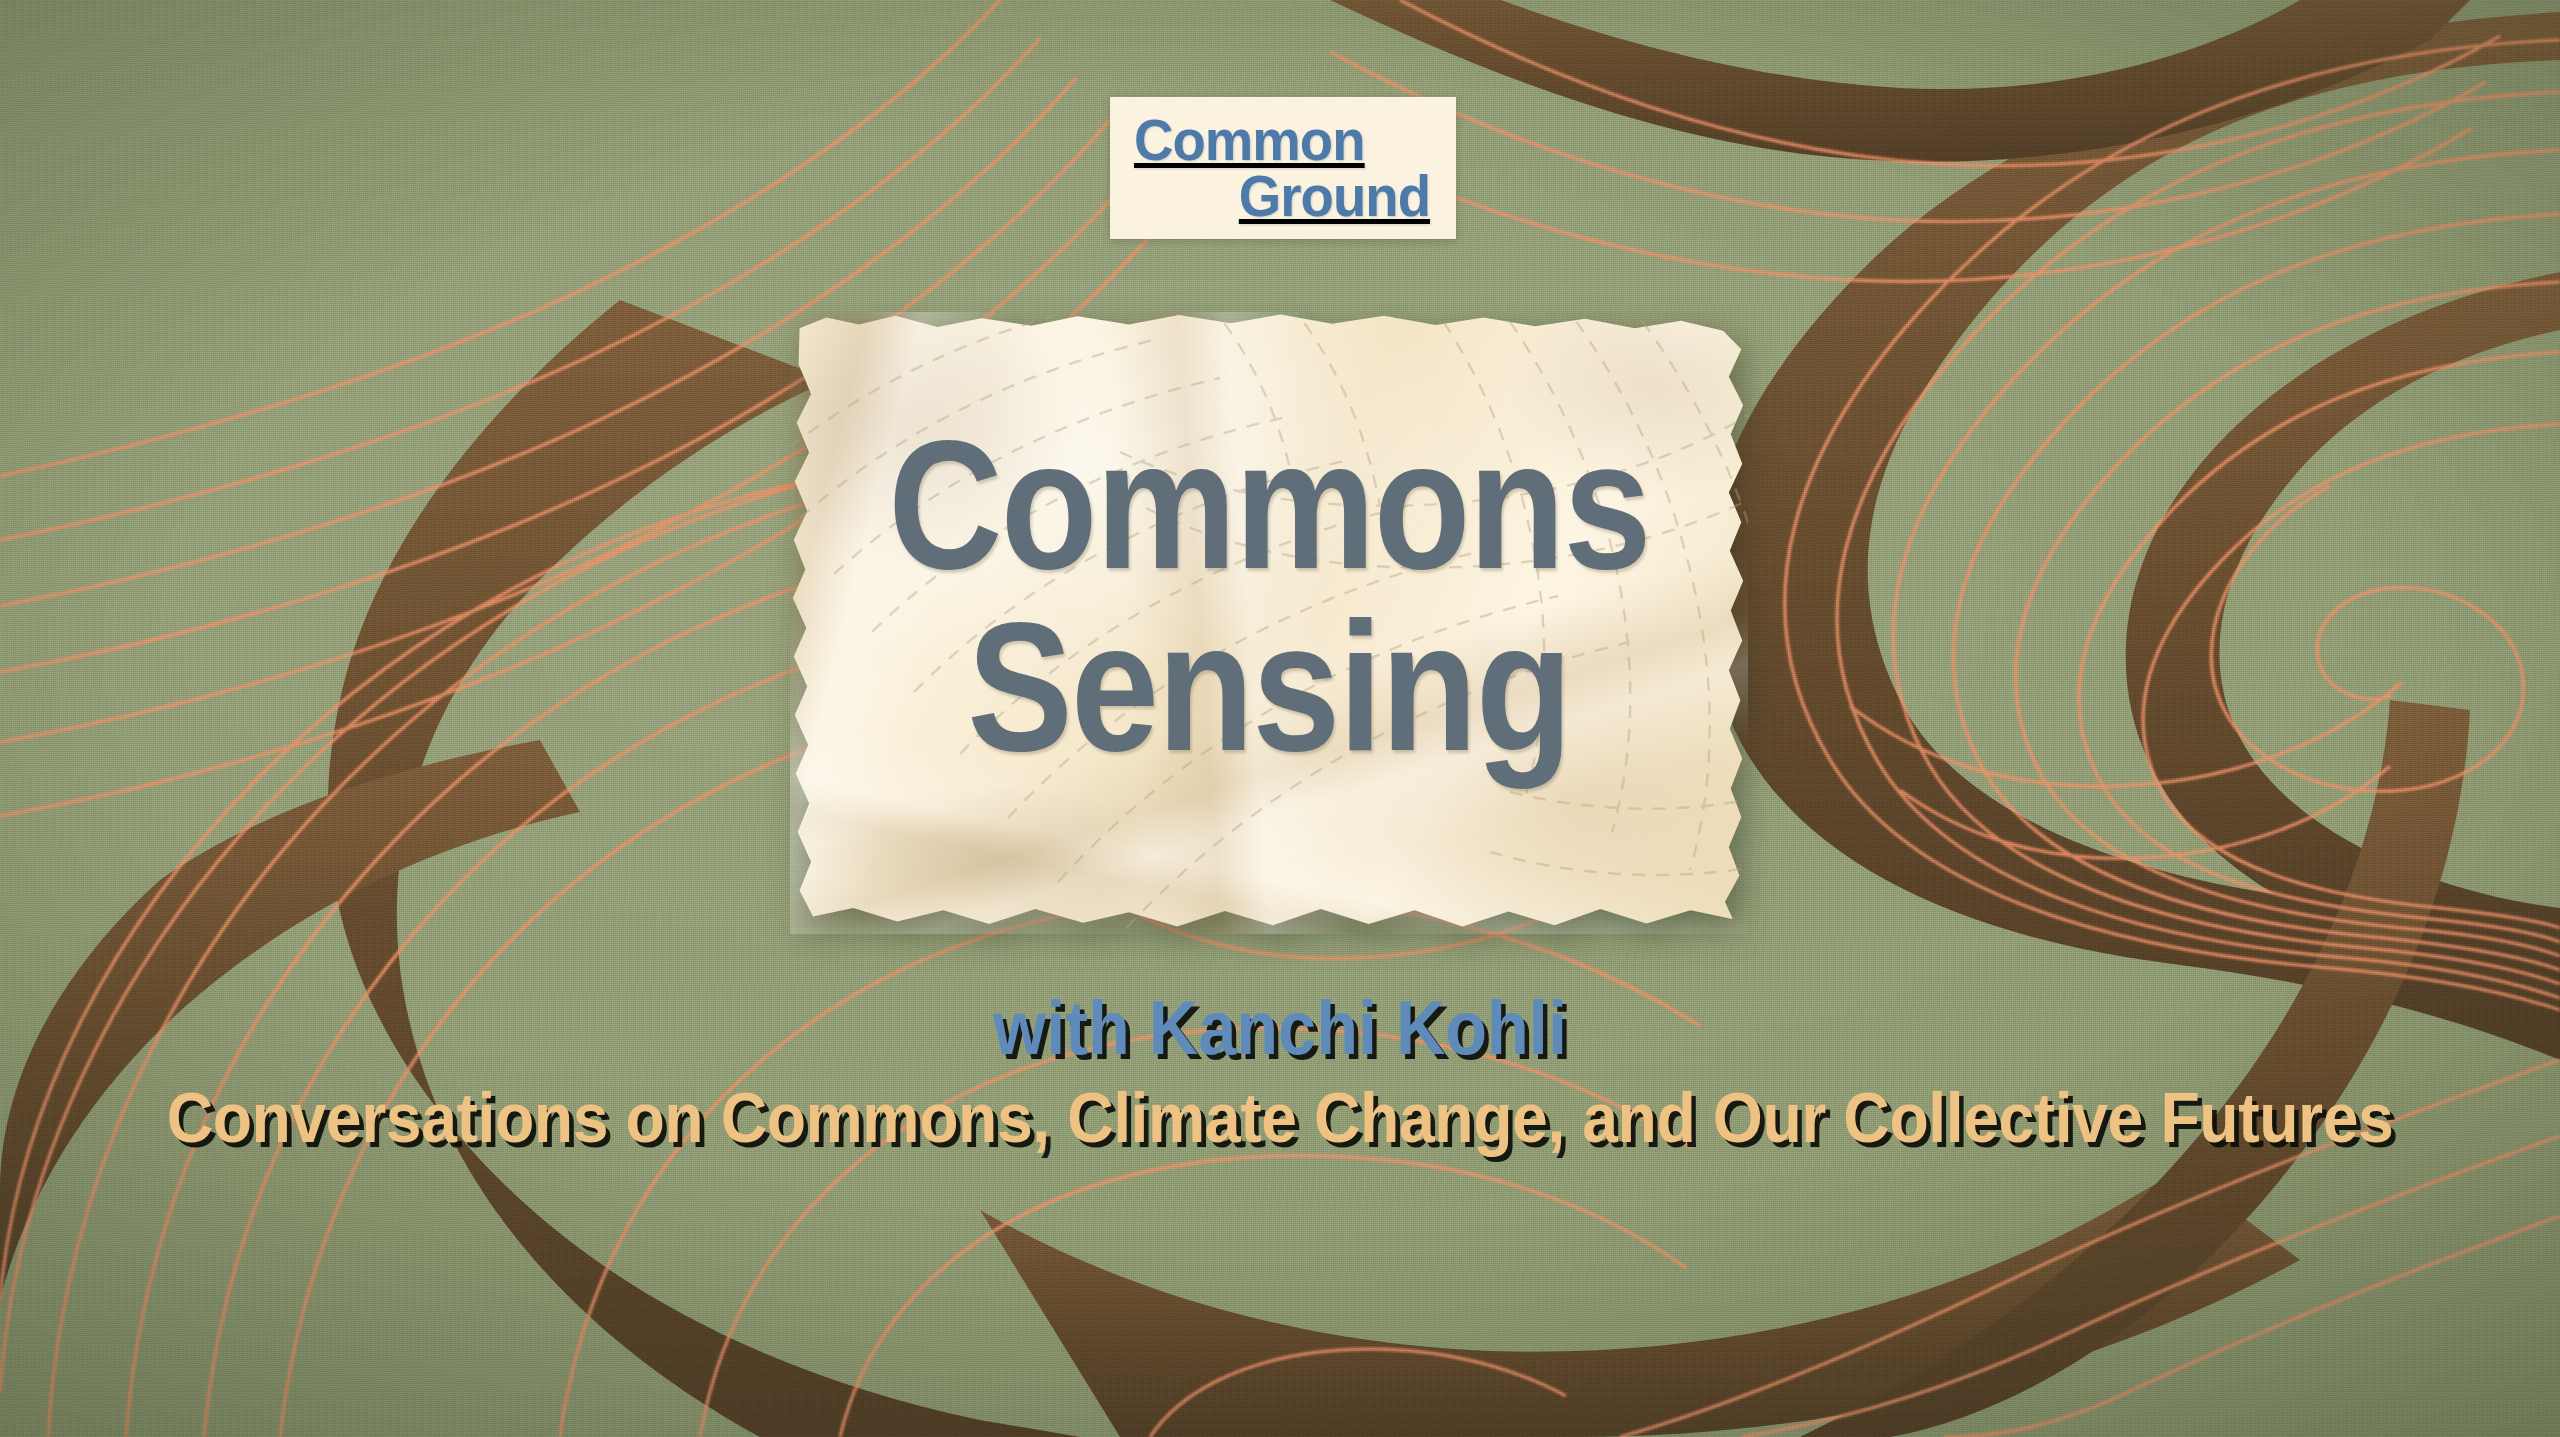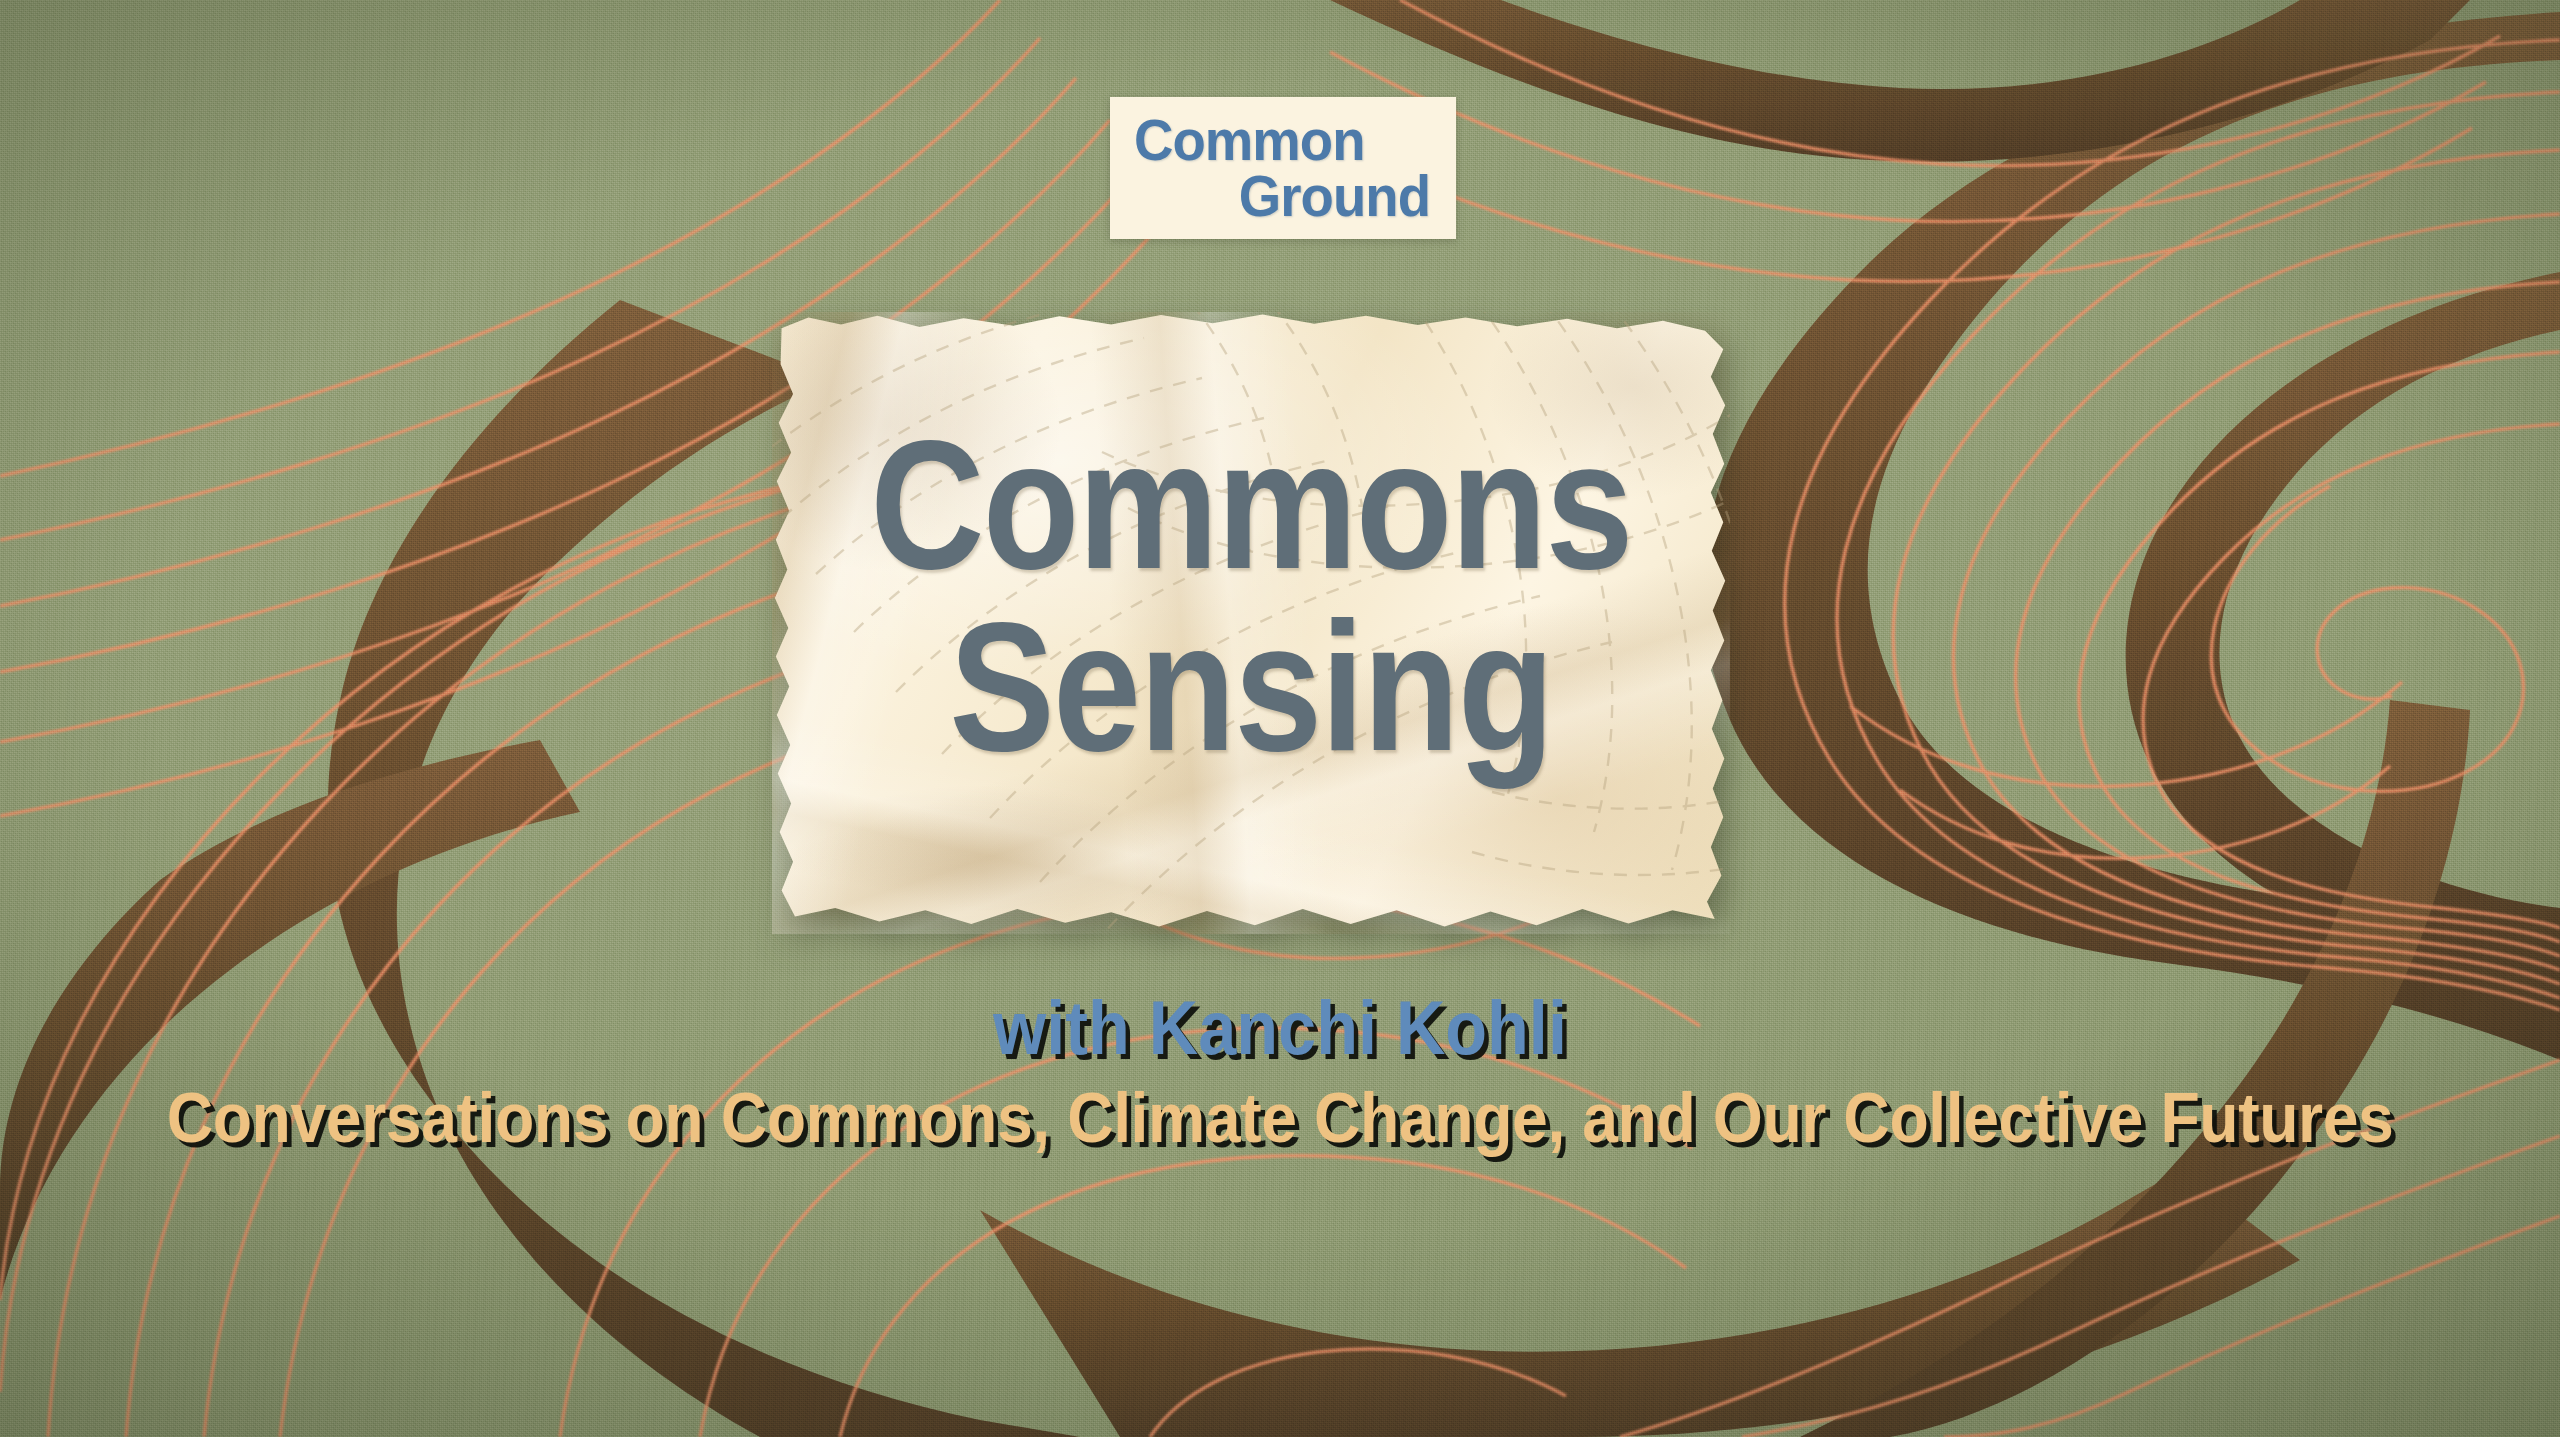--- a/index.html
+++ b/index.html
@@ -36,21 +36,21 @@
       repeating-linear-gradient(90deg, rgba(255,255,255,.09) 0px, rgba(255,255,255,.09) 1px, rgba(0,0,0,.09) 1px, rgba(0,0,0,.09) 2px),
       repeating-linear-gradient(41deg, rgba(0,0,0,.07) 0px, rgba(0,0,0,.07) 1px, rgba(255,255,255,.07) 1px, rgba(255,255,255,.07) 3px);
   }
   #bg-vignette {
     background: radial-gradient(ellipse 80% 72% at 50% 46%, rgba(0,0,0,0) 55%, rgba(40,46,28,.30) 100%);
   }
 
   
   #paper-card {
     position: absolute;
-    left: 772px;
+    left: 790px;
     top: 312px;
     width: 958px;
     height: 622px;
     filter: drop-shadow(6px 12px 16px rgba(40,44,26,.45));
   }
   .paper-sheet {
     position: absolute;
     inset: 0;
     background:
       radial-gradient(ellipse 70% 60% at 30% 24%, rgba(255,255,255,.55) 0%, rgba(255,255,255,0) 60%),
@@ -123,20 +123,21 @@
     top: 97px;
     width: 346px;
     height: 142px;
     background: #fbf3e0;
     box-shadow: 0 2px 7px rgba(40,44,26,.25);
     display: flex;
     flex-direction: column;
     justify-content: center;
     padding: 0 26px 0 24px;
     box-sizing: border-box;
+    text-decoration: underline;
   }
   .logo-line {
     color: #4d7aa9;
     font-family: "Liberation Sans Narrow", "Liberation Sans", sans-serif;
     font-weight: 700;
     font-size: 58px;
     line-height: .97;
     letter-spacing: -1px;
     transform: scaleX(.94);
     transform-origin: left center;

